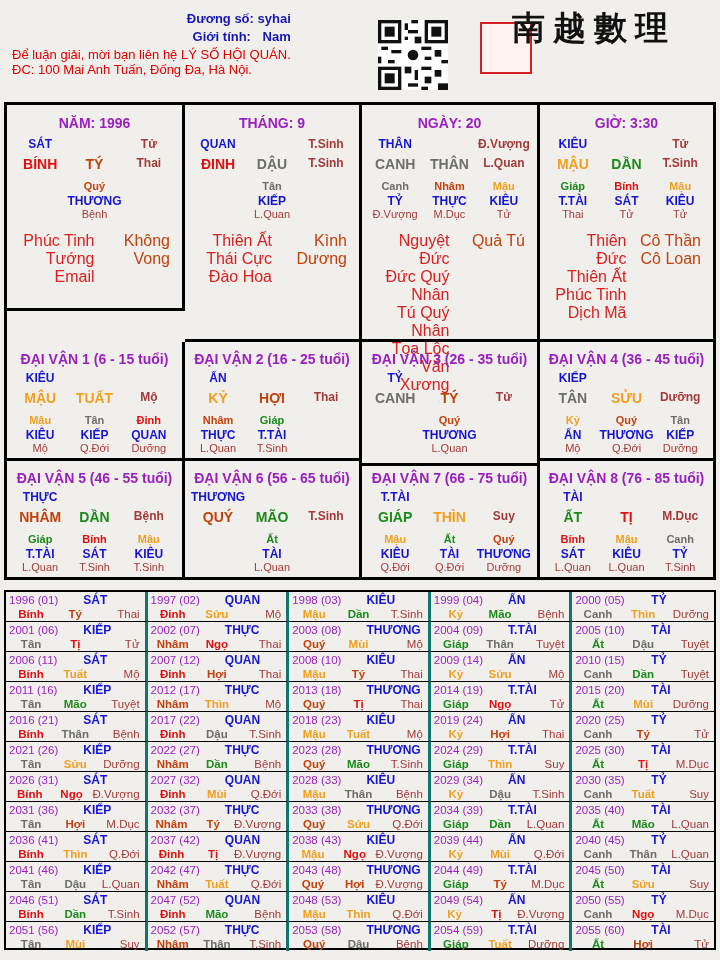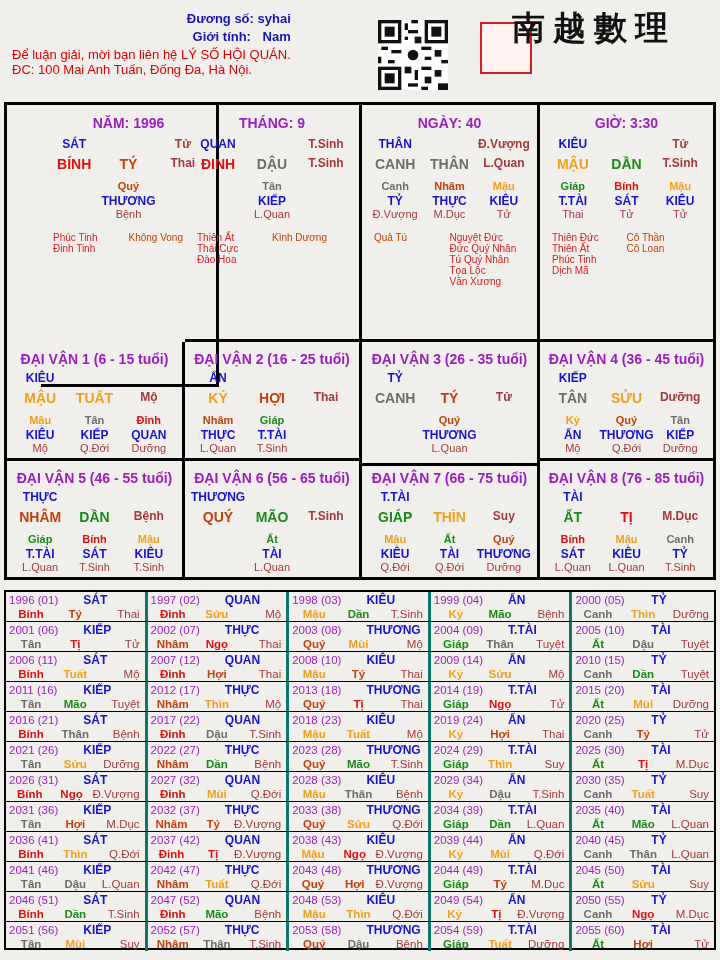--- a/index.html
+++ b/index.html
@@ -25,21 +25,21 @@
              border: 3px solid #000; }
   .pcell { position: absolute; border-right: 3px solid #000; border-bottom: 3px solid #000; }
   .ptitle { color: #9b1fbf; font-weight: bold; font-size: 14px; text-align: center; margin-top: 10px; }
   .vtitle { color: #9b1fbf; font-weight: bold; font-size: 14px; text-align: center; margin-top: 9px; white-space: nowrap; }
   .g3 { display: grid; grid-template-columns: 1fr 1fr 1fr; text-align: center; padding: 0 6px; }
   .tg { font-size: 12px; font-weight: bold; height: 16px; margin-top: 6px; }
   .stem { font-size: 14px; font-weight: bold; height: 20px; margin-top: 3px; }
   .hid1 { font-size: 11px; font-weight: bold; height: 14px; margin-top: 4px; }
   .hid2 { font-size: 12px; font-weight: bold; height: 14px; }
   .hid3 { font-size: 11px; height: 14px; }
-  .stars { display: grid; grid-template-columns: 1fr 1fr; padding: 0 12px; font-size: 10px; margin-top: 10px; row-gap: 1px; }
+  .stars { display: grid; grid-template-columns: 1fr 1fr; padding: 0 12px; font-size: 16px; margin-top: 10px; row-gap: 1px; text-align: right; }
   .c-blue { color: #1515d0; }
   .c-red { color: #e01010; }
   .c-black { color: #c2410c; }
   .c-gray { color: #6d6d6d; }
   .c-orange { color: #f0a020; }
   .c-green { color: #1a8a1a; }
   .c-brown { color: #a33a3a; }
   .c-star { color: #d82020; }
 
   .years { position: absolute; left: 4px; top: 590px; width: 712px; height: 360px;
@@ -105,21 +105,21 @@
         <rect x="18" y="19" width="3" height="2"></rect>
         <rect x="13" y="20" width="2" height="1"></rect>
       <circle cx="10.5" cy="10.5" r="1.6"></circle>
     </g>
   </svg>
   <div class="seal"></div>
   <div class="brand">南越數理</div>
 </div>
 
 <div class="pillars" id="pillars">
-    <div class="pcell" style="left: 0px; top: 0px; width: 178px; height: 282px; margin-left: 34px;">
+    <div class="pcell" style="left: 0px; top: 0px; width: 178px; height: 206px;">
       <div class="ptitle">NĂM: 1996</div>
       <div class="g3 tg">
         <span class="c-blue">SÁT</span>
         <span></span>
         <span class="c-brown">Tử</span>
       </div>
       <div class="g3 stem">
         <span class="c-red">BÍNH</span>
         <span class="c-black">TÝ</span>
         <span class="c-brown" style="font-size:12px">Thai</span>
@@ -135,21 +135,21 @@
         <span class="c-blue"></span>
       </div>
       <div class="g3 hid3">
         <span class="c-brown"></span>
         <span class="c-brown">Bệnh</span>
         <span class="c-brown"></span>
       </div>
       <div class="stars">
         <div>
           <div class="c-star">Phúc Tinh</div>
-          <div class="c-star">Đinh Tinh</div>
+          <div class="c-star">Tướng Email</div>
         </div>
         <div>
           <div class="c-black">Không Vong</div>
         </div>
       </div>
     </div>
     <div class="pcell" style="left: 178px; top: 0px; width: 177px; height: 237px;">
       <div class="ptitle">THÁNG: 9</div>
       <div class="g3 tg">
         <span class="c-blue">QUAN</span>
@@ -181,21 +181,21 @@
           <div class="c-star">Thiên Ất</div>
           <div class="c-star">Thái Cực</div>
           <div class="c-star">Đào Hoa</div>
         </div>
         <div>
           <div class="c-black">Kình Dương</div>
         </div>
       </div>
     </div>
     <div class="pcell" style="left: 355px; top: 0px; width: 178px; height: 237px;">
-      <div class="ptitle">NGÀY: 40</div>
+      <div class="ptitle">NGÀY: 20</div>
       <div class="g3 tg">
         <span class="c-blue">THÂN</span>
         <span></span>
         <span class="c-brown">Đ.Vượng</span>
       </div>
       <div class="g3 stem">
         <span class="c-gray">CANH</span>
         <span class="c-gray">THÂN</span>
         <span class="c-brown" style="font-size:12px">L.Quan</span>
       </div>
@@ -208,29 +208,29 @@
         <span class="c-blue">TỶ</span>
         <span class="c-blue">THỰC</span>
         <span class="c-blue">KIÊU</span>
       </div>
       <div class="g3 hid3">
         <span class="c-brown">Đ.Vượng</span>
         <span class="c-brown">M.Dục</span>
         <span class="c-brown">Tử</span>
       </div>
       <div class="stars">
-        <div>
-          <div class="c-black">Quả Tú</div>
-        </div>
         <div>
           <div class="c-star">Nguyệt Đức</div>
           <div class="c-star">Đức Quý Nhân</div>
           <div class="c-star">Tú Quý Nhân</div>
           <div class="c-star">Tọa Lộc</div>
           <div class="c-star">Văn Xương</div>
+        </div>
+        <div>
+          <div class="c-black">Quả Tú</div>
         </div>
       </div>
     </div>
     <div class="pcell" style="left: 533px; top: 0px; width: 173px; height: 237px; border-right: none;">
       <div class="ptitle">GIỜ: 3:30</div>
       <div class="g3 tg">
         <span class="c-blue">KIÊU</span>
         <span></span>
         <span class="c-brown">Tử</span>
       </div>

